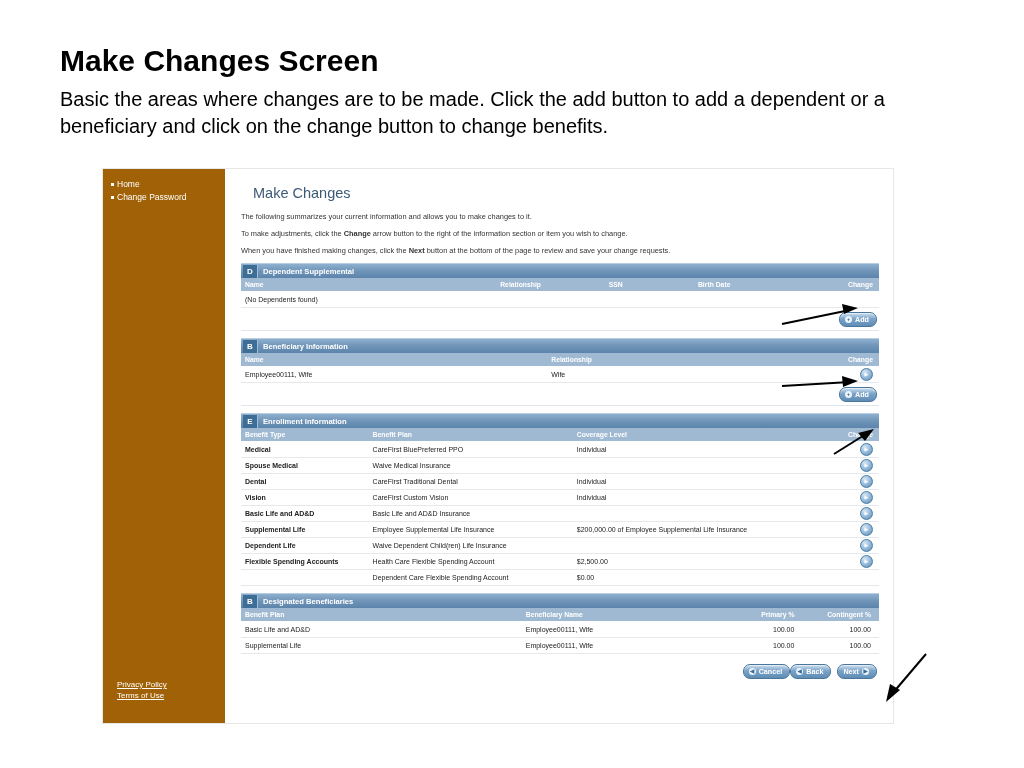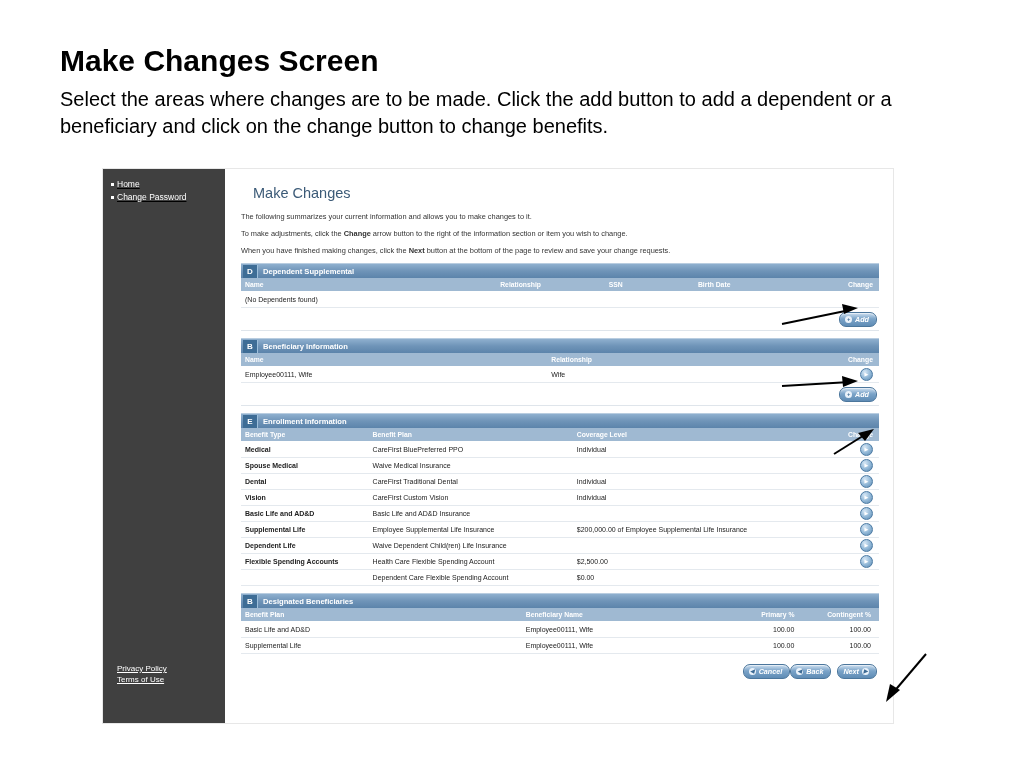--- a/index.html
+++ b/index.html
@@ -52,22 +52,21 @@
     overflow: hidden;
   }
 
   
   .leftnav {
     position: absolute;
     left: 0;
     top: 0;
     width: 122px;
     height: 554px;
-    background: #404040;
-    text-decoration: underline;
+    background: #a16207;
   }
   .leftnav .navlist {
     padding: 9px 0 0 8px;
   }
   .leftnav .navitem {
     font-size: 8.5px;
     color: #ffffff;
     line-height: 13px;
     padding-left: 6px;
     position: relative;
@@ -78,21 +77,21 @@
     position: absolute;
     left: 0px;
     top: 5px;
     width: 3px;
     height: 3px;
     background: #ffffff;
   }
   .leftnav .footlinks {
     position: absolute;
     left: 14px;
-    bottom: 38px;
+    bottom: 22px;
   }
   .leftnav .footlink {
     font-size: 8px;
     color: #ffffff;
     text-decoration: underline;
     line-height: 11px;
     display: block;
   }
 
   
@@ -221,21 +220,20 @@
     border-radius: 7px;
     background: linear-gradient(to bottom, #cfe0f0 0%, #7ba4c9 45%, #5f8cb5 100%);
     border: 1px solid #4b7losing;
     border: 1px solid #4b769c;
     color: #ffffff;
     font-size: 7.2px;
     font-weight: bold;
     box-shadow: 0 1px 0 rgba(255,255,255,0.5) inset;
     cursor: pointer;
     white-space: nowrap;
-    font-style: italic;
   }
   .btn .arrow-l, .btn .arrow-r {
     width: 7px; height: 7px; border-radius: 50%;
     background: #eaf2fa;
     color: #3d6b95;
     font-size: 5.5px;
     line-height: 7px;
     text-align: center;
     font-weight: bold;
   }
@@ -269,21 +267,21 @@
 
   
   .arrow-svg { position: absolute; pointer-events: none; }
 </style>
 </head>
 <body>
 
 <div class="slide">
 
   <div class="slide-title">Make Changes Screen</div>
-  <div class="slide-sub">Select the areas where changes are to be made.  Click the add button to add a dependent or a beneficiary and click on the change button to change benefits.</div>
+  <div class="slide-sub">Basic the areas where changes are to be made.  Click the add button to add a dependent or a beneficiary and click on the change button to change benefits.</div>
 
   <div class="shot">
 
     <div class="leftnav">
       <div class="navlist">
         <div class="navitem">Home</div>
         <div class="navitem">Change Password</div>
       </div>
       <div class="footlinks">
         <span class="footlink">Privacy Policy</span>

